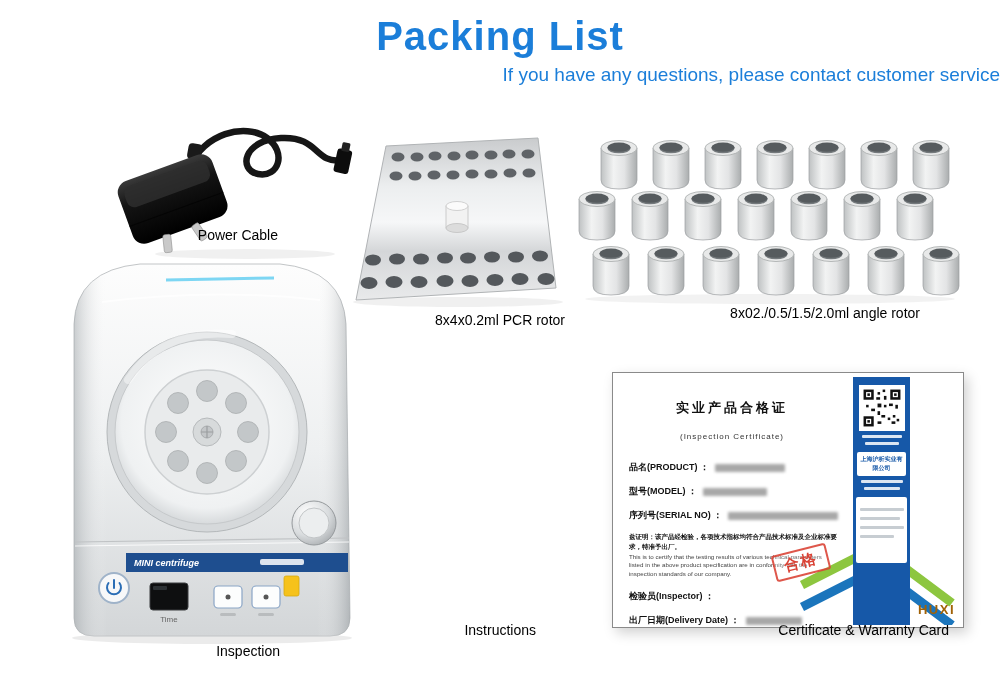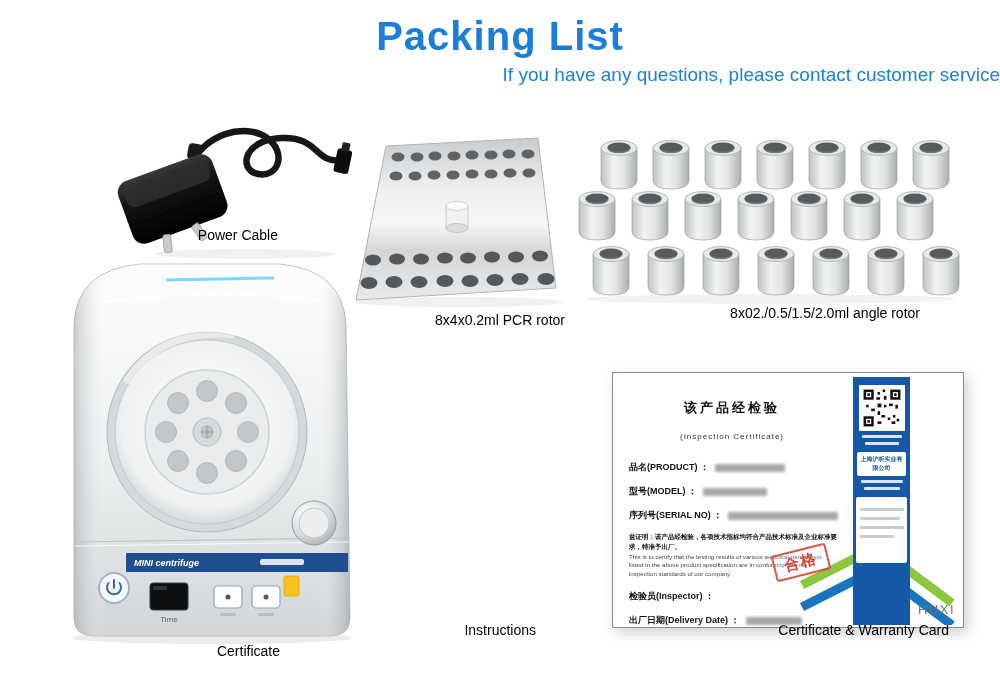--- a/index.html
+++ b/index.html
@@ -45,22 +45,22 @@
            border-radius:3px; transform:rotate(-14deg); letter-spacing:2px;
            background:rgba(255,255,255,0.25); z-index:4; }
   .cert-bar { position:absolute; left:240px; top:4px; width:57px; height:248px; background:#1658a8;
               z-index:3; padding-top:6px; }
   .qr-box { width:46px; height:46px; background:#fff; margin:2px auto 4px; padding:2px; }
   .bar-line { height:3px; background:rgba(255,255,255,0.85); border-radius:1px; margin:4px auto 0; }
   .company-box { background:#fff; color:#1658a8; font-size:6px; font-weight:bold; text-align:center;
                  margin:7px 4px 0; padding:3px 1px; border-radius:2px; }
   .bar-bottom { background:#fff; margin:7px 3px 0; padding:5px 4px; height:66px; border-radius:2px; }
   .gray-line { height:3px; background:#c7cdd2; border-radius:1px; margin-top:6px; }
-  .cert-huxi { position:absolute; right:8px; bottom:10px; font-size:13px; font-weight:normal;
-               color:#737373; letter-spacing:1.5px; z-index:2; }
+  .cert-huxi { position:absolute; right:8px; bottom:10px; font-size:13px; font-weight:bold;
+               color:#a16207; letter-spacing:1.5px; z-index:2; }
 </style>
 </head>
 <body>
 
 <div class="page">
 
   <div class="page-title">Packing List</div>
   <div class="page-subtitle">If you have any questions, please contact customer service</div>
 
   <svg class="abs" style="left:95px;top:112px" width="270" height="150" viewBox="0 0 270 150">
@@ -266,32 +266,32 @@
       <rect x="152" y="336" width="28" height="22" rx="4" fill="#fcfdfd" stroke="#8aa5c6" stroke-width="1.2"></rect>
       <rect x="190" y="336" width="28" height="22" rx="4" fill="#fcfdfd" stroke="#8aa5c6" stroke-width="1.2"></rect>
       <circle cx="166" cy="347" r="2.5" fill="#555"></circle>
         <circle cx="204" cy="347" r="2.5" fill="#555"></circle>
       <rect x="158" y="363" width="16" height="3" rx="1.5" fill="#b9bcbe"></rect>
       <rect x="196" y="363" width="16" height="3" rx="1.5" fill="#b9bcbe"></rect>
 
       <rect x="222" y="326" width="15" height="20" rx="2" fill="#f6c21b" stroke="#d8a90e" stroke-width="0.8"></rect>
     </g>
   </svg>
-  <div class="item-label" style="left:130px;top:643px;width:150px">Certificate</div>
+  <div class="item-label" style="left:130px;top:643px;width:150px">Inspection</div>
 
   <div class="item-label" style="left:386px;top:622px;width:150px">Instructions</div>
 
   <div class="certificate">
     <svg class="cert-chevron" viewBox="0 0 160 100">
       <polyline points="5,60 80,22 155,78" stroke="#8dc63f" stroke-width="9" fill="none"></polyline>
       <polyline points="5,82 80,44 155,100" stroke="#1b75bc" stroke-width="9" fill="none"></polyline>
     </svg>
 
     <div class="cert-main">
-      <div class="cert-title">该产品经检验</div>
+      <div class="cert-title">实业产品合格证</div>
       <div class="cert-subtitle">(Inspection  Certificate)</div>
 
       <div class="cert-row first">
         <span>品名(PRODUCT) ：</span>
         <span class="redact w70"></span>
       </div>
       <div class="cert-row">
         <span>型号(MODEL) ：</span>
         <span class="redact w64"></span>
       </div>

